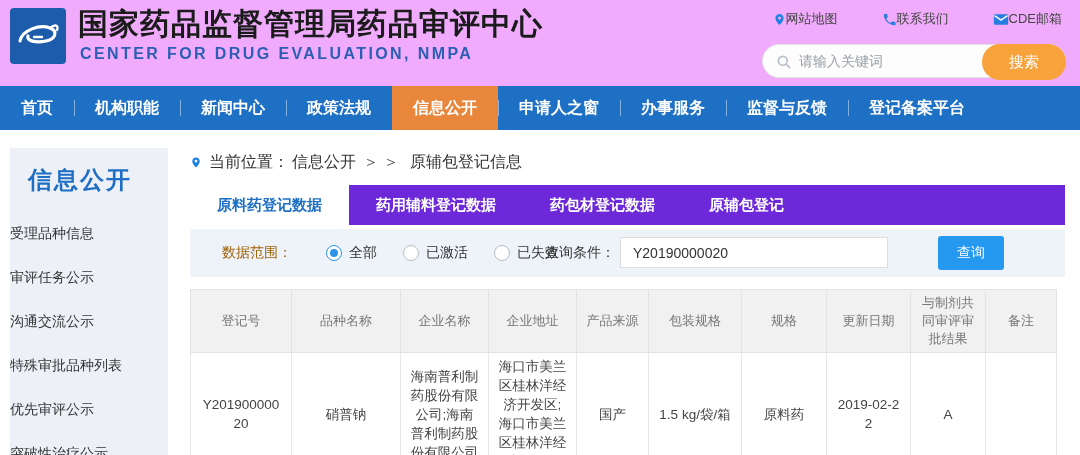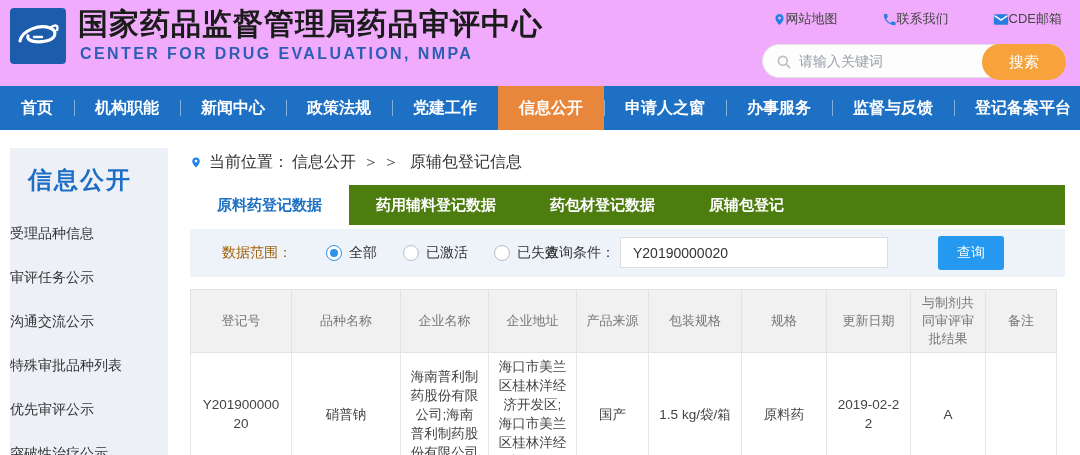--- a/index.html
+++ b/index.html
@@ -31,21 +31,21 @@
   .sidebar { position:absolute; left:10px; top:148px; width:158px; height:307px; background:#edf1f7; }
   .sidebar-title { padding:16px 0 0 18px; font-size:24px; font-weight:bold; color:#1e6ec5; letter-spacing:2px; }
   .sidebar-list { margin-top:16px; }
   .sidebar-item { height:44px; display:flex; align-items:center; font-size:14px; color:#333; cursor:pointer; }
 
   
   .main { position:absolute; left:190px; top:148px; width:875px; }
   .breadcrumb { height:28px; display:flex; align-items:center; gap:7px; font-size:16px; color:#333; }
   .breadcrumb .sep { letter-spacing:4px; color:#555; }
 
-  .tabs { margin-top:9px; height:40px; background:#4d7c0f; display:flex; }
+  .tabs { margin-top:9px; height:40px; background:#6d28d9; display:flex; }
   .tab { display:flex; align-items:center; padding:0 27px; color:#fff; font-size:15px; font-weight:bold; cursor:pointer; white-space:nowrap; }
   .tab.active { background:#fff; color:#1d70c4; }
 
   .filter { margin-top:4px; height:48px; background:#eef2f9; position:relative; display:flex; align-items:center; }
   .scope-label { margin-left:32px; font-size:14px; color:#a16207; }
   .radio-item { display:flex; align-items:center; gap:7px; cursor:pointer; }
   .radio-item.first { margin-left:34px; }
   .radio-item.next { margin-left:26px; }
   .radio { width:16px; height:16px; border:1px solid #b9bec6; border-radius:50%; background:#fff; display:inline-block; position:relative; }
   .radio.checked { border-color:#2f93e8; }
@@ -108,21 +108,20 @@
       <input class="search-input" type="text" placeholder="请输入关键词" style="">
       <button class="search-btn">搜索</button>
     </div>
   </div>
 
   <div class="nav">
     <div class="nav-item">首页</div>
     <div class="nav-item">机构职能</div>
     <div class="nav-item">新闻中心</div>
     <div class="nav-item">政策法规</div>
-    <div class="nav-item">党建工作</div>
     <div class="nav-item active">信息公开</div>
     <div class="nav-item">申请人之窗</div>
     <div class="nav-item">办事服务</div>
     <div class="nav-item">监督与反馈</div>
     <div class="nav-item">登记备案平台</div>
   </div>
 
   <div class="sidebar">
     <div class="sidebar-title">信息公开</div>
     <div class="sidebar-list">

